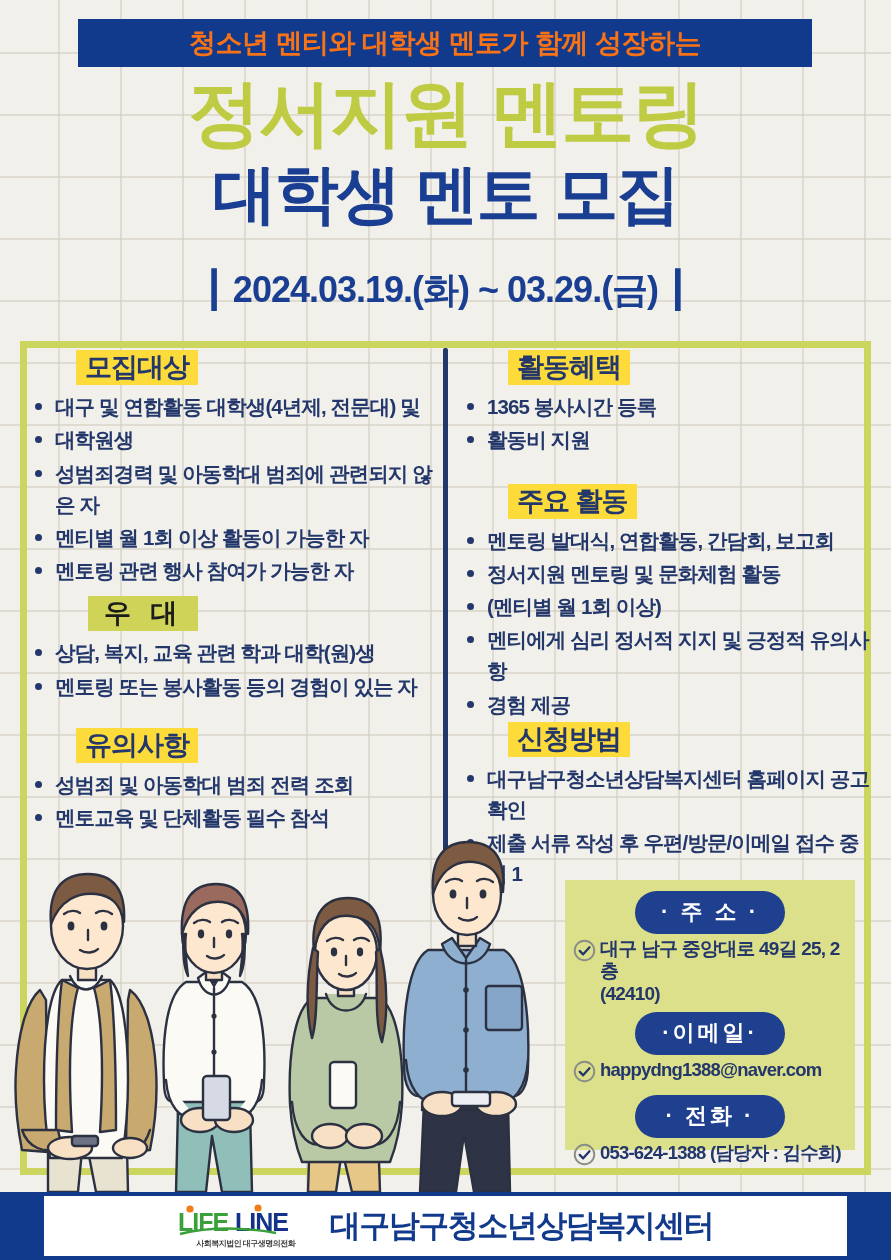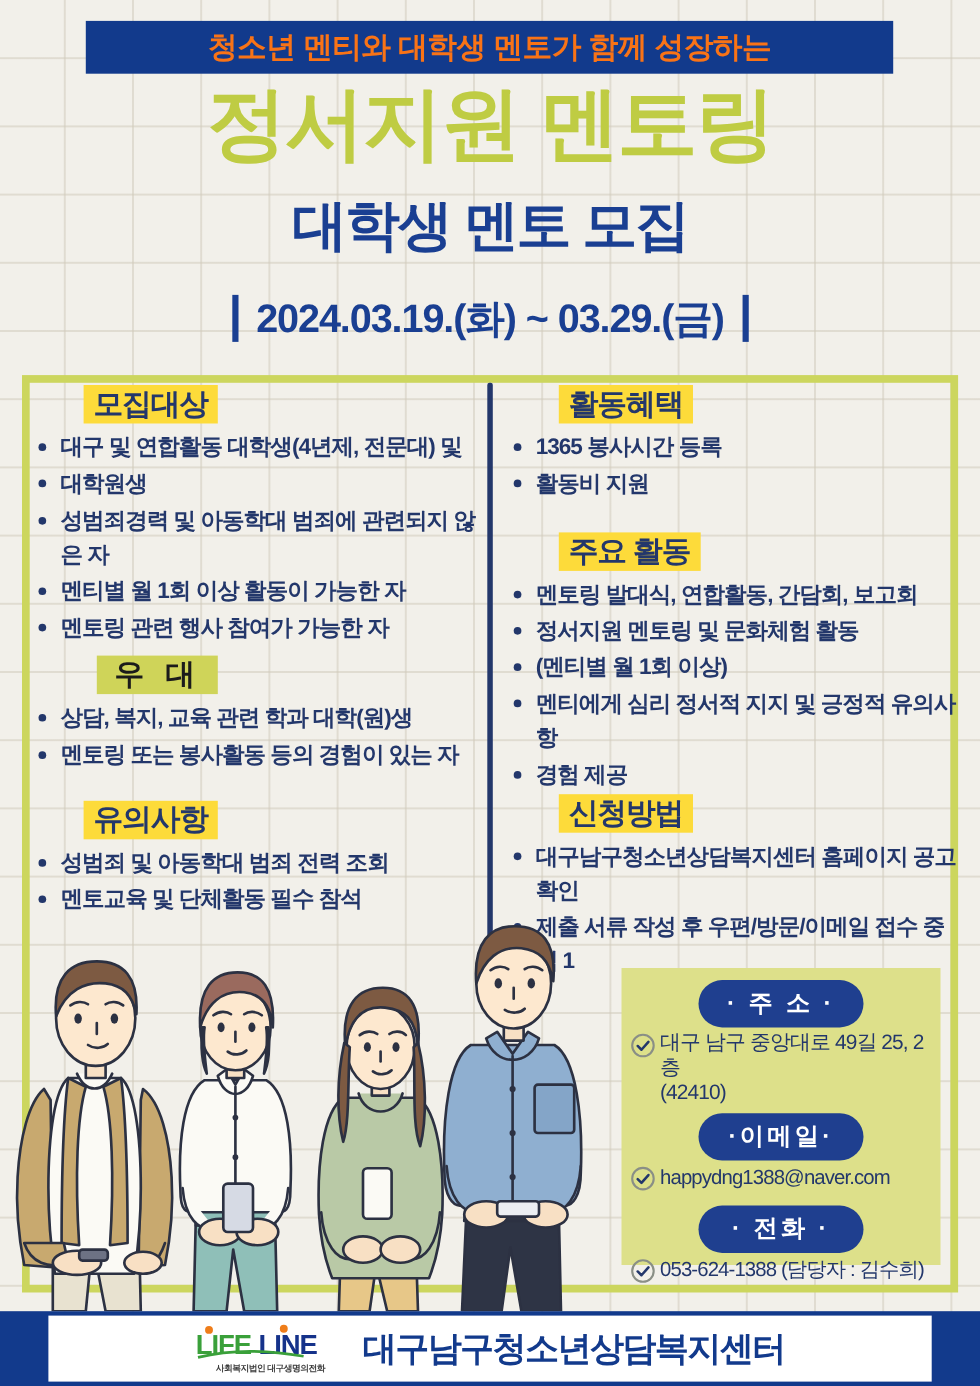--- a/index.html
+++ b/index.html
@@ -30,22 +30,22 @@
     color:#f97316;font-weight:bold;font-size:27px;letter-spacing:-.5px;
     white-space:nowrap;
   }
   .title-line1{
     position:absolute;left:0;top:76px;width:891px;text-align:center;
     font-size:73px;font-weight:bold;color:#bfcc43;letter-spacing:-2px;
     line-height:1;white-space:nowrap;
   }
   .title-line2{
     position:absolute;left:0;top:162px;width:891px;text-align:center;
-    font-size:50px;font-weight:bold;color:#1a3f92;letter-spacing:-2px;
-    line-height:1;white-space:nowrap;margin-top:18px;
+    font-size:64px;font-weight:bold;color:#1a3f92;letter-spacing:-2px;
+    line-height:1;white-space:nowrap;
   }
   .date-line{
     position:absolute;left:0;top:272px;width:891px;text-align:center;
     font-size:36px;font-weight:bold;color:#1a3f92;letter-spacing:-1px;
     line-height:1;white-space:nowrap;
   }
 
   
   .frame{
     position:absolute;left:20px;top:341px;width:851px;height:834px;
@@ -100,21 +100,21 @@
     background:#1f3f8f;color:#fff;border-radius:22px;
     font-size:22px;font-weight:bold;letter-spacing:3px;
     text-align:center;padding:6px 0 7px 0;
     width:150px;
   }
   .ct-row{
     display:flex;align-items:flex-start;gap:4px;
     padding:4px 6px 0 8px;
   }
   .ct-txt{
-    color:#23376b;font-size:19px;font-weight:normal;letter-spacing:-.8px;
+    color:#23376b;font-size:19px;font-weight:bold;letter-spacing:-.8px;
     line-height:1.18;
   }
   .chk{flex:0 0 auto;margin-top:1px;}
 
   
   .people{
     position:absolute;left:0px;top:830px;width:580px;height:362px;
   }
 
   

